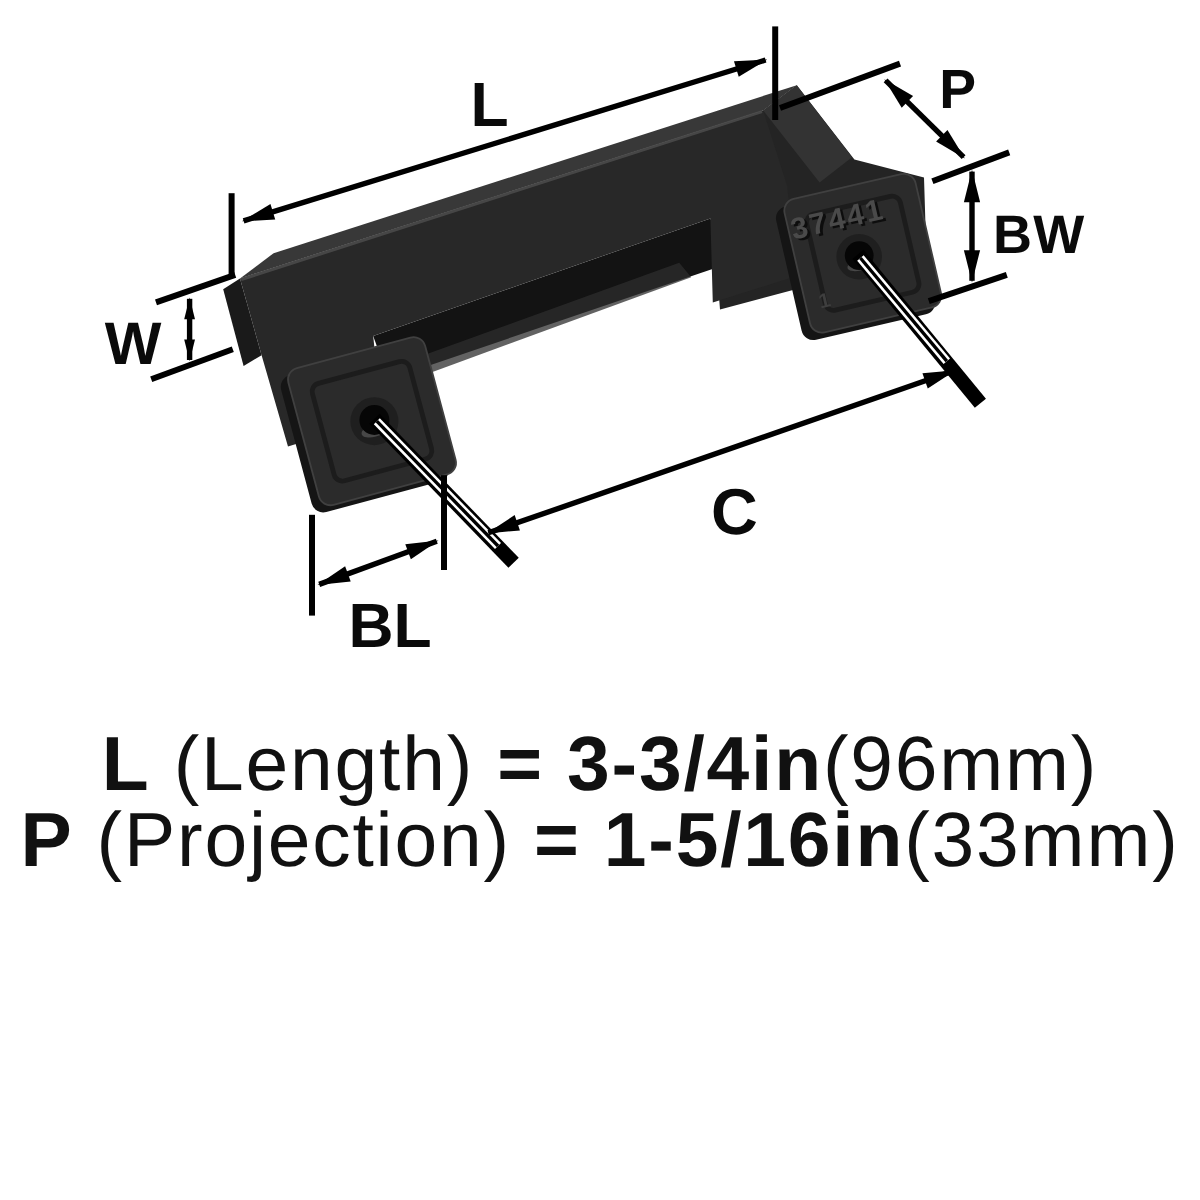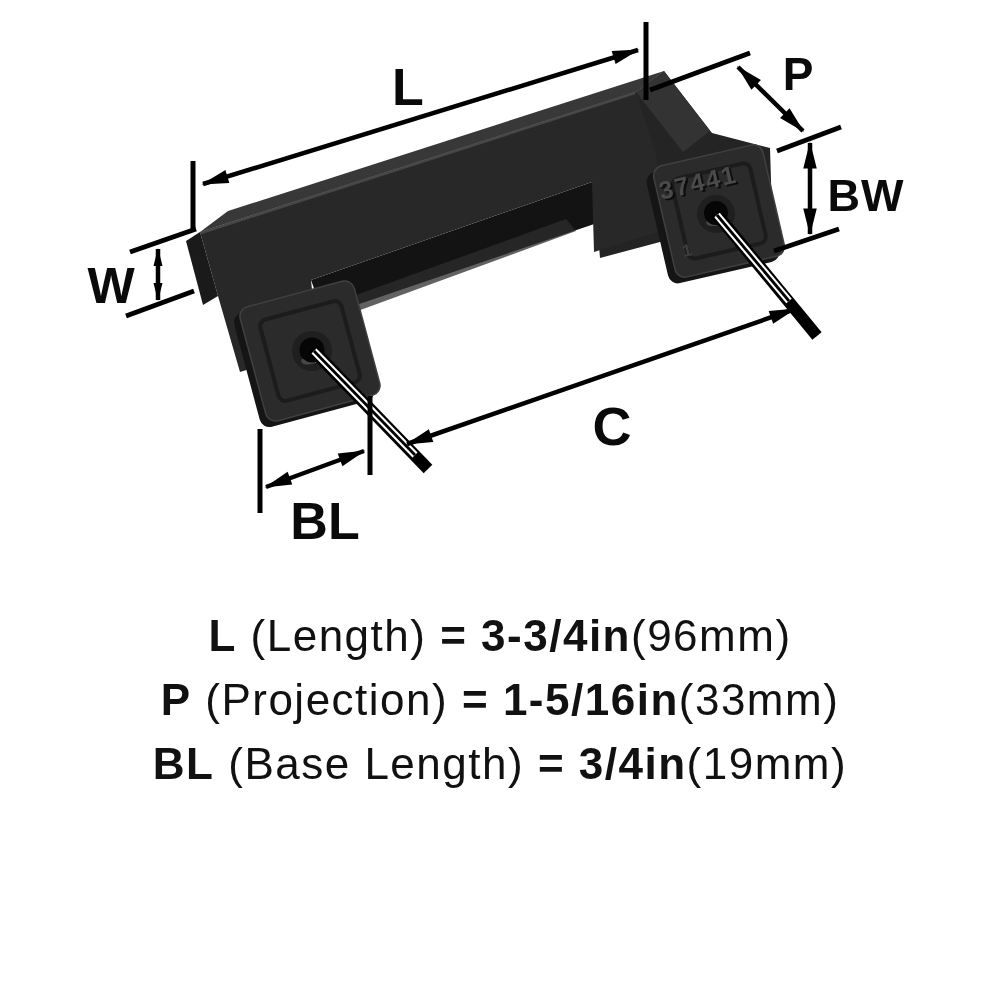--- a/index.html
+++ b/index.html
@@ -2,21 +2,21 @@
 <html><head>
 <meta charset="utf-8">
 <style>
   html,body{margin:0;padding:0;background:#ffffff;}
   .stage{position:relative;width:1000px;height:1000px;background:#ffffff;overflow:hidden;
          font-family:"Liberation Sans",sans-serif;}
   .stage svg{position:absolute;top:0;left:0;}
   .dim-label{font-family:"Liberation Sans",sans-serif;font-weight:bold;fill:#0a0a0a;}
   .engrave{font-family:"Liberation Sans",sans-serif;font-weight:bold;letter-spacing:2px;}
   .specs{position:absolute;top:604px;left:0;right:0;text-align:center;
-         font-size:44px;line-height:64px;color:#111;letter-spacing:1.5px;white-space:nowrap;}
+         font-size:64px;line-height:64px;color:#111;letter-spacing:1.5px;white-space:nowrap;}
   .sym,.eq,.val{font-weight:bold;}
   .nm,.met{font-weight:normal;}
 </style>
 </head>
 <body>
 
 <div class="stage">
 
   <svg width="1000" height="580" viewBox="0 0 1000 580">
     <defs>
@@ -131,21 +131,15 @@
       <span class="nm">(Length)</span>
       <span class="eq">=</span>
       <span class="val">3-3/4in</span><span class="met">(96mm)</span>
     </div>
     <div class="spec-line">
       <span class="sym">P</span>
       <span class="nm">(Projection)</span>
       <span class="eq">=</span>
       <span class="val">1-5/16in</span><span class="met">(33mm)</span>
     </div>
-    <div class="spec-line">
-      <span class="sym">BL</span>
-      <span class="nm">(Base Length)</span>
-      <span class="eq">=</span>
-      <span class="val">3/4in</span><span class="met">(19mm)</span>
-    </div>
   </div>
 
 </div>
 
 </body></html>

